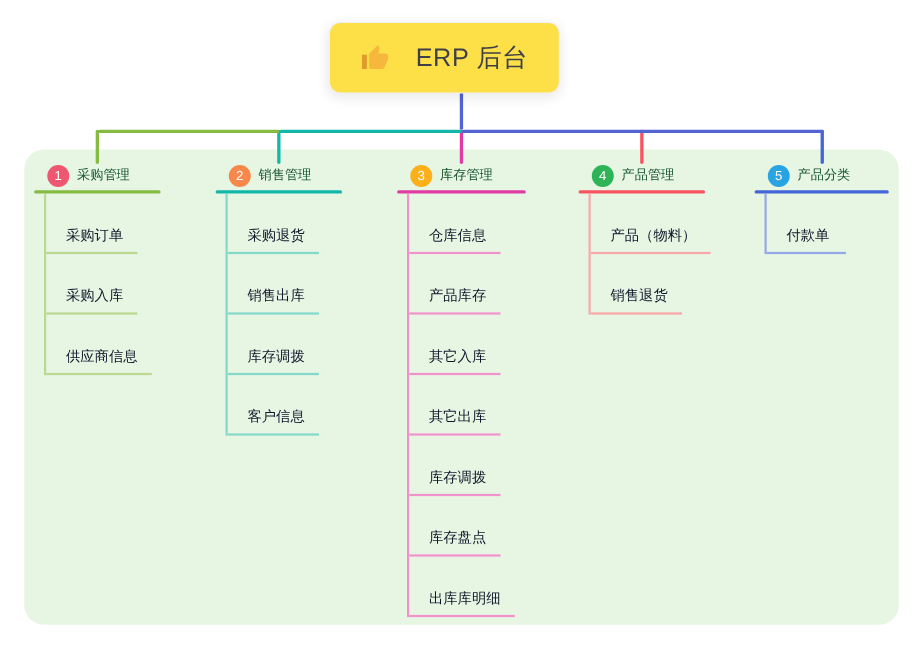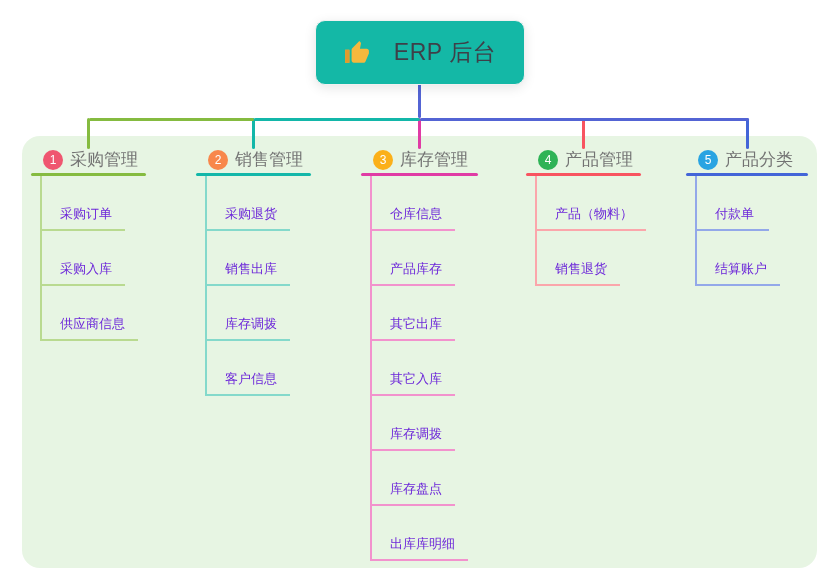--- a/index.html
+++ b/index.html
@@ -1,30 +1,30 @@
 <!DOCTYPE html>
 <html><head>
 <meta charset="utf-8">
 <style>
   html,body{margin:0;padding:0;background:#ffffff;}
   body{font-family:"Liberation Sans","DejaVu Sans",sans-serif;}
   .canvas{position:relative;width:839px;height:588px;background:#ffffff;overflow:hidden;}
   .panel{position:absolute;left:22px;top:136px;width:795px;height:432px;background:#e7f5e3;border-radius:18px;}
-  .root-card{position:absolute;left:315px;top:20px;width:208px;height:63px;background:#14b8a6;border:1px solid #f1f1f1;border-radius:10px;box-shadow:0 3px 12px rgba(0,0,0,.10);display:flex;align-items:center;justify-content:center;gap:24px;}
+  .root-card{position:absolute;left:299px;top:20px;width:208px;height:63px;background:#fde047;border:1px solid #f1f1f1;border-radius:10px;box-shadow:0 3px 12px rgba(0,0,0,.10);display:flex;align-items:center;justify-content:center;gap:24px;}
   .root-title{font-size:23px;color:#3e3f48;font-weight:500;letter-spacing:.5px;}
   .thumb-icon{display:flex;align-items:center;}
   .conn{position:absolute;}
   .branch{position:absolute;}
   .topic{display:flex;align-items:center;gap:7px;height:27px;padding-left:12px;cursor:default;}
   .badge{width:20px;height:20px;border-radius:50%;background:var(--badge);color:#fff;font-size:12px;display:flex;align-items:center;justify-content:center;flex:0 0 auto;}
-  .topic-label{font-size:17px;color:#737373;white-space:nowrap;}
+  .topic-label{font-size:12px;color:#14532d;white-space:nowrap;}
   .topic-line{height:3px;border-radius:2px;background:var(--line);}
   .subs{margin-left:9px;border-left:2px solid var(--subline);width:max-content;}
   .sub{height:55px;box-sizing:border-box;display:flex;align-items:flex-end;padding:0 13px 8px 18px;border-bottom:2px solid var(--subline);width:max-content;min-width:72px;}
-  .sub-label{font-size:13px;color:#6d28d9;white-space:nowrap;line-height:1.1;}
+  .sub-label{font-size:13px;color:#0f172a;white-space:nowrap;line-height:1.1;}
 </style>
 </head>
 <body>
 
 <div class="canvas">
   <div class="panel"></div>
 
   <div id="connectors">
       <div class="conn" style="left: 87px; top: 118px; width: 3px; height: 31px; background: rgb(133, 187, 64); border-radius: 2px;"></div>
       <div class="conn" style="left: 252px; top: 118px; width: 3px; height: 31px; background: rgb(19, 183, 169); border-radius: 2px;"></div>
@@ -94,24 +94,24 @@
     </div>
     <div class="topic-line" style="width: 117px;"></div>
     <div class="subs">
           <div class="sub">
     <span class="sub-label">仓库信息</span>
   </div>
           <div class="sub">
     <span class="sub-label">产品库存</span>
   </div>
           <div class="sub">
-    <span class="sub-label">其它出库</span>
+    <span class="sub-label">其它入库</span>
   </div>
           <div class="sub">
-    <span class="sub-label">其它入库</span>
+    <span class="sub-label">其它出库</span>
   </div>
           <div class="sub">
     <span class="sub-label">库存调拨</span>
   </div>
           <div class="sub">
     <span class="sub-label">库存盘点</span>
   </div>
           <div class="sub">
     <span class="sub-label">出库库明细</span>
   </div>
@@ -135,19 +135,16 @@
       <div class="branch" style="left: 686px; top: 146px; --badge: #29a4e2; --line: #4365d8; --subline: #93a8e9;">
     <div class="topic">
       <span class="badge">5</span>
       <span class="topic-label">产品分类</span>
     </div>
     <div class="topic-line" style="width: 122px;"></div>
     <div class="subs">
           <div class="sub">
     <span class="sub-label">付款单</span>
   </div>
-          <div class="sub">
-    <span class="sub-label">结算账户</span>
-  </div>
         </div>
   </div>
     </div>
 </div>
 
 </body></html>

